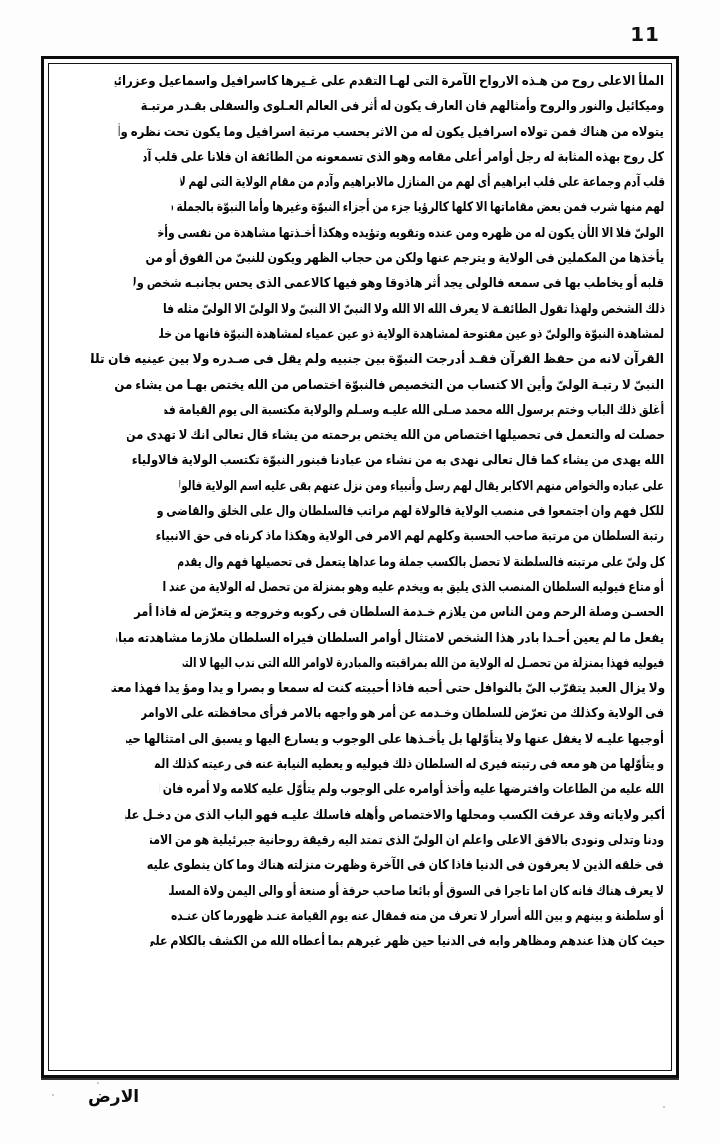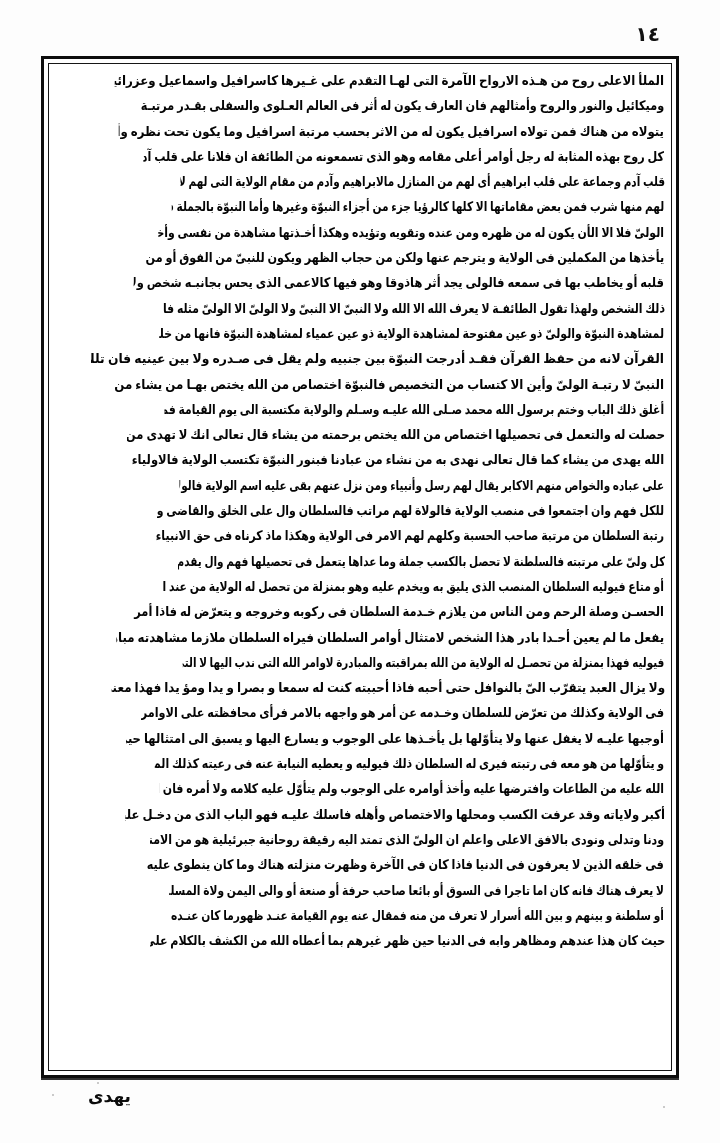--- a/index.html
+++ b/index.html
@@ -122,21 +122,21 @@
     width: 2px; height: 2px;
     background: #b9b9b9;
     border-radius: 50%;
   }
 </style>
 </head>
 <body>
 
 <div class="page">
 
-  <div class="folio">١٤</div>
+  <div class="folio">11</div>
 
   <div class="frame-outer">
     <div class="frame-inner"></div>
   </div>
 
   <div class="textblock">
       <div class="line" style="white-space: nowrap; transform: scaleX(0.9034);">الملأ الاعلى روح من هـذه الارواح الآمرة التى لهـا التقدم على غـيرها كاسرافيل واسماعيل وعزرائيل وجبريل</div>
       <div class="line" style="white-space: nowrap; transform: scaleX(0.86);">وميكائيل والنور والروح وأمثالهم فان العارف يكون له أثر فى العالم العـلوى والسفلى بقـدر مرتبـة ذلك الروح الذى</div>
       <div class="line" style="white-space: nowrap; transform: scaleX(0.8968);">يتولاه من هناك فمن تولاه اسرافيل يكون له من الاثر بحسب مرتبة اسرافيل وما يكون تحت نظره وأمره وكذلك</div>
       <div class="line" style="white-space: nowrap; transform: scaleX(0.8563);">كل روح بهذه المثابة له رجل أوامر أعلى مقامه وهو الذى تسمعونه من الطائفة ان فلانا على قلب آدم أو جماعة على</div>
@@ -166,19 +166,19 @@
       <div class="line" style="white-space: nowrap; transform: scaleX(0.8375);">و يتأوّلها من هو معه فى رتبته فيرى له السلطان ذلك فيوليه و يعطيه النيابة عنه فى رعيته كذلك المسارع الى ما أوجب</div>
       <div class="line" style="white-space: nowrap; transform: scaleX(0.8306);">الله عليه من الطاعات وافترضها عليه وأخذ أوامره على الوجوب ولم يتأوّل عليه كلامه ولا أمره فان الله يصطفيه و يوليه</div>
       <div class="line" style="white-space: nowrap; transform: scaleX(0.8876);">أكبر ولاياته وقد عرفت الكسب ومحلها والاختصاص وأهله فاسلك عليـه فهو الباب الذى من دخـل عليه نجا وتولى</div>
       <div class="line" style="white-space: nowrap; transform: scaleX(0.8456);">ودنا وتدلى ونودى بالافق الاعلى واعلم ان الولىّ الذى تمتد اليه رقيقة روحانية جبرئيلية هو من الامناء الذين لله تعالى</div>
       <div class="line" style="white-space: nowrap; transform: scaleX(0.8563);">فى خلقه الذين لا يعرفون فى الدنيا فاذا كان فى الآخرة وظهرت منزلته هناك وما كان ينطوى عليه فى هـذه الدار ما</div>
       <div class="line" style="white-space: nowrap; transform: scaleX(0.8139);">لا يعرف هناك فانه كان اما تاجرا فى السوق أو بائعا صاحب حرفة أو صنعة أو والى اليمن ولاة المسلمين من حسبة أو قضاء</div>
       <div class="line" style="white-space: nowrap; transform: scaleX(0.8117);">أو سلطنة و بينهم و بين الله أسرار لا تعرف من منه فمقال عنه يوم القيامة عنـد ظهورما كان عنـده فى الآخرة ان لله امناء</div>
       <div class="line" style="white-space: nowrap; transform: scaleX(0.8468);">حيث كان هذا عندهم ومظاهر وابه فى الدنيا حين ظهر غيرهم بما أعطاه الله من الكشف بالكلام على الخواطر أو على</div>
     </div>
 
-  <div class="catchword">يهدى</div>
+  <div class="catchword">الارض</div>
 
   <div class="speck" style="left:52px;  top:1094px;"></div>
   <div class="speck" style="left:663px; top:1106px;"></div>
   <div class="speck" style="left:97px;  top:1082px;"></div>
 
 </div>
 
 </body></html>

